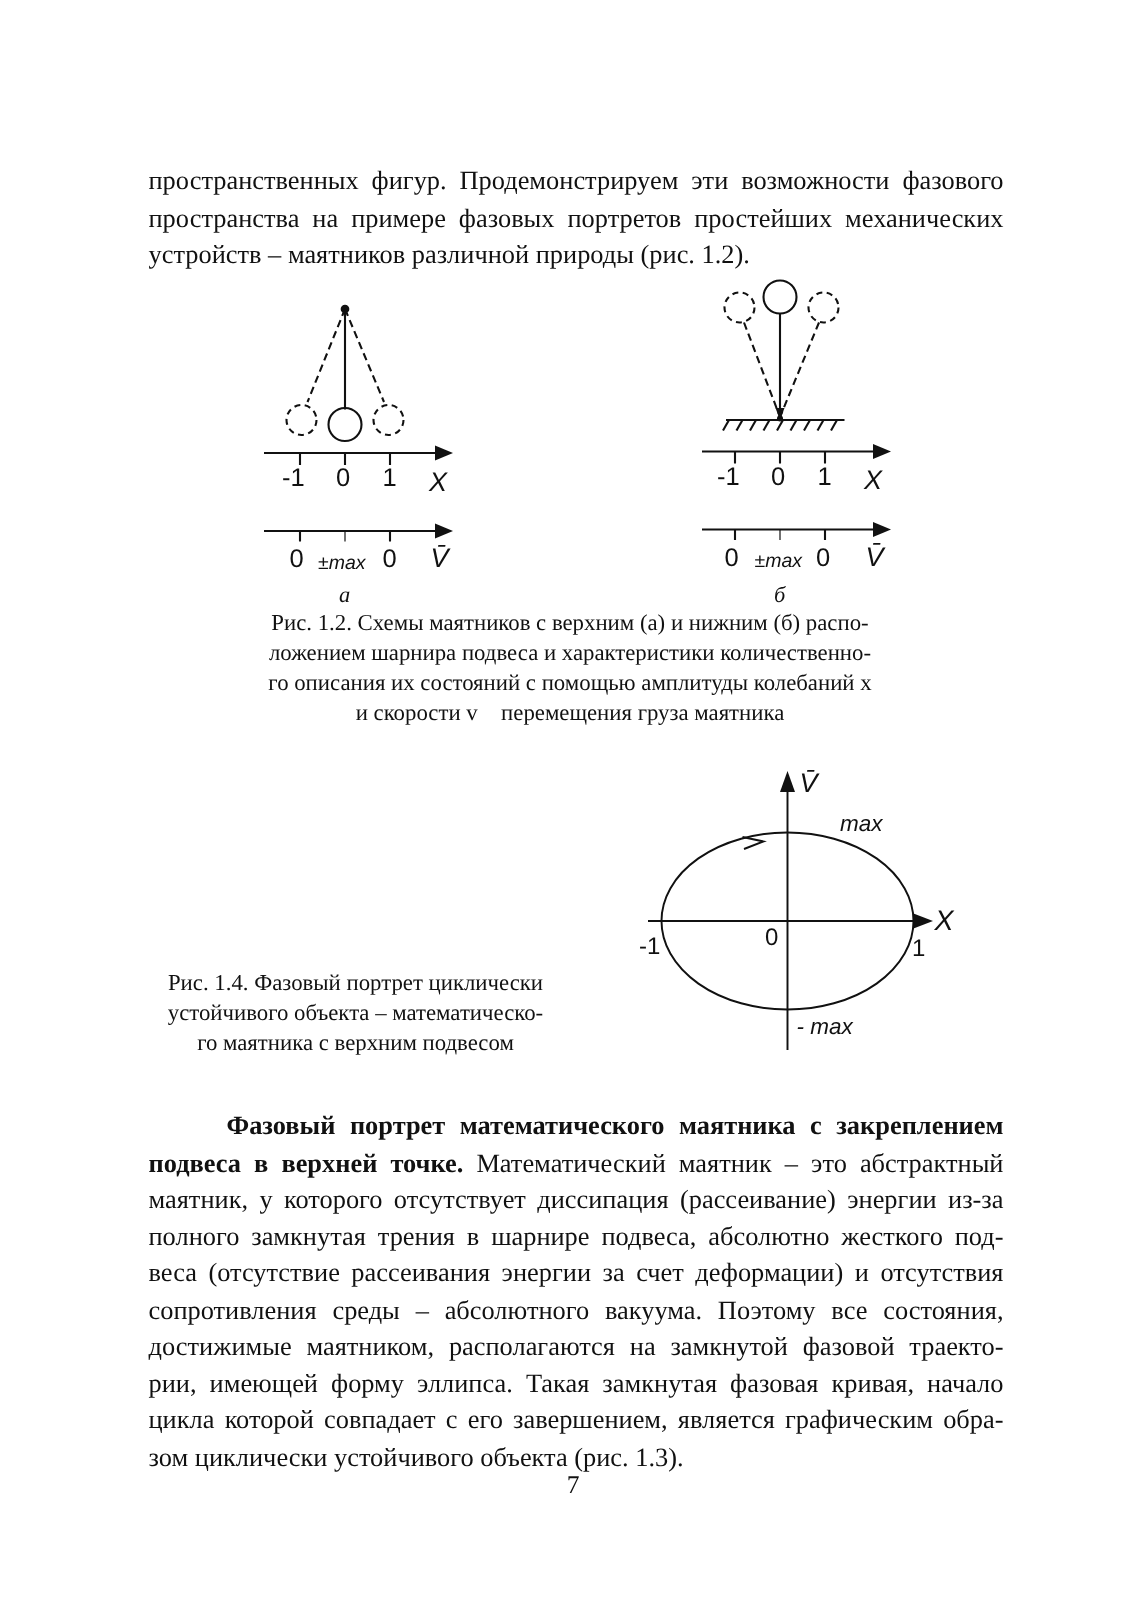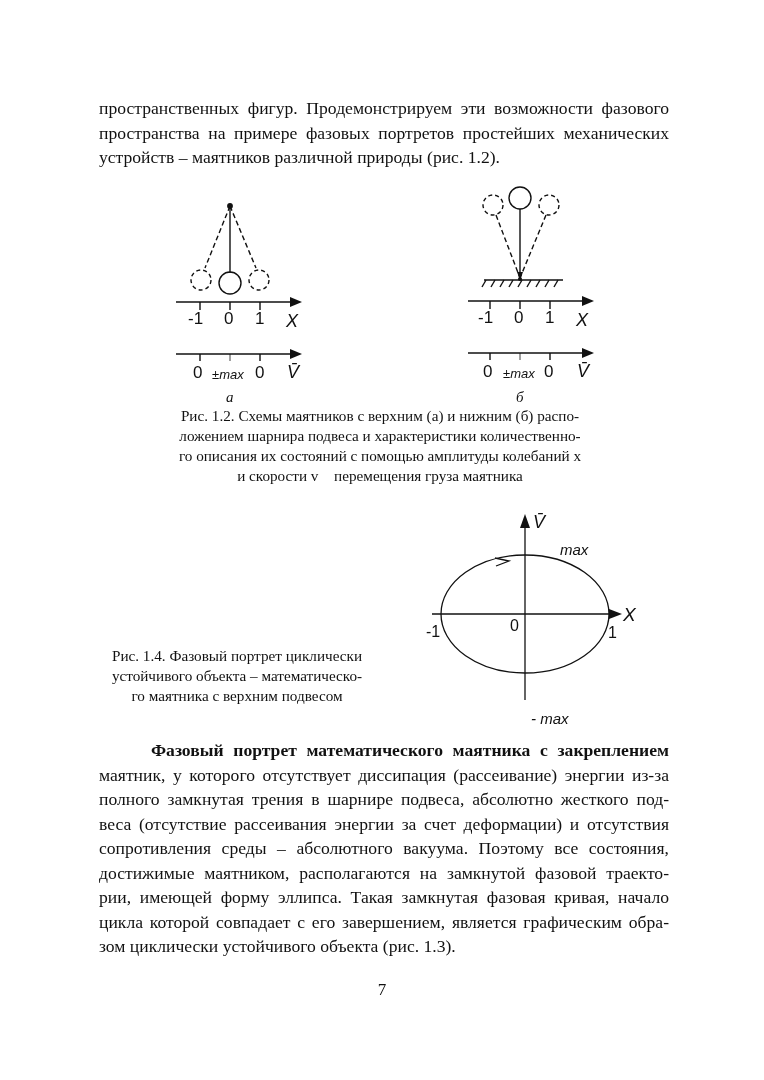--- a/index.html
+++ b/index.html
@@ -13,21 +13,21 @@
   .caption { position: absolute; font-size: 15.2px; line-height: 20px; text-align: center; }
   .caption .cl { display: block; white-space: nowrap; text-align: center; }
   .fig { position: absolute; }
   .sans { font-family: "Liberation Sans", sans-serif; }
   .pagenum { position: absolute; left: 0; width: 764px; top: 980px; text-align: center; font-size: 17px; }
   b { font-weight: bold; }
 </style>
 </head>
 <body>
 
-<div class="para" style="top:96px;">
+<div class="para" style="top:108px;">
   <span class="line">пространственных фигур. Продемонстрируем эти возможности фазового</span>
   <span class="line">пространства на примере фазовых портретов простейших механических</span>
   <span class="line last">устройств – маятников различной природы (рис. 1.2).</span>
 </div>
 
 <svg class="fig" style="left:160px;top:195px;" width="160" height="215" viewBox="160 195 160 215">
   <g stroke="#111" fill="none" stroke-width="1.4">
     <circle cx="230" cy="206" r="2.2" fill="#111"></circle>
     <line x1="230" y1="206" x2="230" y2="273"></line>
     <line x1="230" y1="206" x2="205" y2="268" stroke-dasharray="5,3"></line>
@@ -115,30 +115,31 @@
   </g>
   <polygon points="525,514 520,528 530,528" fill="#111"></polygon>
   <polygon points="622,614 609,609 609,619" fill="#111"></polygon>
 </svg>
 <div class="sans" style="position:absolute;left:533px;top:512px;font-size:18px;font-style:italic;">V̄</div>
 <div class="sans" style="position:absolute;left:560px;top:541px;font-size:15px;font-style:italic;">max</div>
 <div class="sans" style="position:absolute;left:623px;top:604px;font-size:19px;font-style:italic;">X</div>
 <div class="sans" style="position:absolute;left:510px;top:617px;font-size:16px;">0</div>
 <div class="sans" style="position:absolute;left:426px;top:623px;font-size:16px;">-1</div>
 <div class="sans" style="position:absolute;left:608px;top:624px;font-size:16px;">1</div>
-<div class="sans" style="position:absolute;left:531px;top:676px;font-size:15px;font-style:italic;margin-top:34px;">- max</div>
+<div class="sans" style="position:absolute;left:531px;top:676px;font-size:15px;font-style:italic;">- max</div>
 
 <div class="caption" style="left:92px;width:290px;top:646px;">
   <span class="cl">Рис. 1.4. Фазовый портрет циклически</span>
   <span class="cl">устойчивого объекта – математическо-</span>
   <span class="cl">го маятника с верхним подвесом</span>
 </div>
 
 <div class="para" style="top:738px;">
   <span class="line indent"><b>Фазовый портрет математического маятника с закреплением</b></span>
+  <span class="line"><b>подвеса в верхней точке.</b><span> Математический маятник – это абстрактный</span></span>
   <span class="line">маятник, у которого отсутствует диссипация (рассеивание) энергии из-за</span>
   <span class="line">полного замкнутая трения в шарнире подвеса, абсолютно жесткого под-</span>
   <span class="line">веса (отсутствие рассеивания энергии за счет деформации) и отсутствия</span>
   <span class="line">сопротивления среды – абсолютного вакуума. Поэтому все состояния,</span>
   <span class="line">достижимые маятником, располагаются на замкнутой фазовой траекто-</span>
   <span class="line">рии, имеющей форму эллипса. Такая замкнутая фазовая кривая, начало</span>
   <span class="line">цикла которой совпадает с его завершением, является графическим обра-</span>
   <span class="line last">зом циклически устойчивого объекта (рис. 1.3).</span>
 </div>
 

